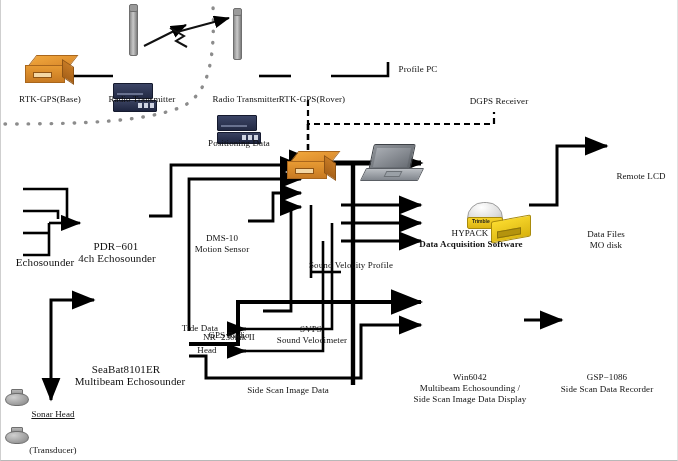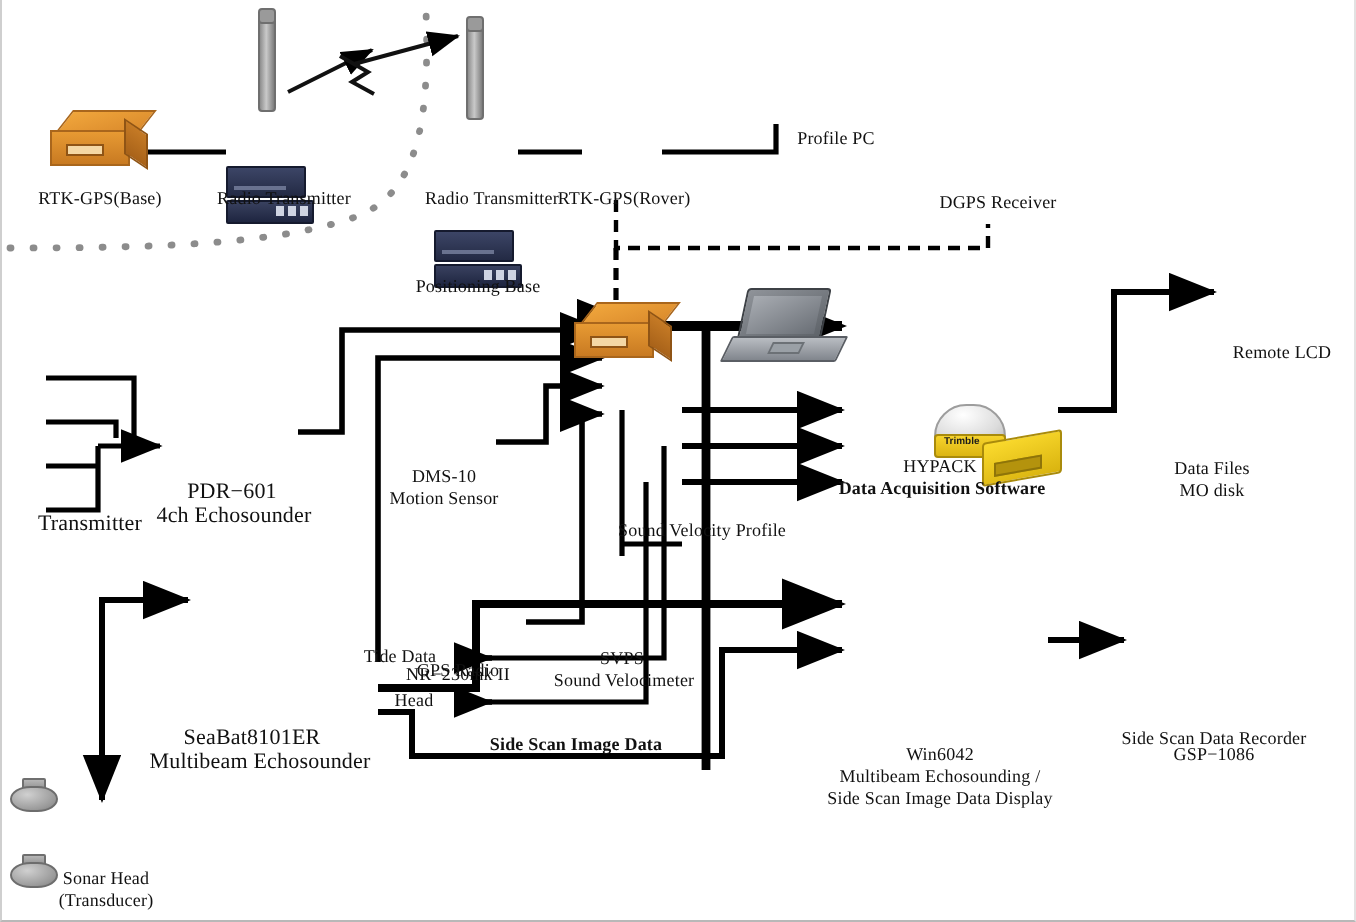--- a/index.html
+++ b/index.html
@@ -303,21 +303,21 @@
 
   <div class="node xducer" style="left:4px;top:181px;">
     <div class="cap"></div>
       <div class="body"></div>
     </div>
   <div class="node xducer" style="left:4px;top:203px;">
     <div class="cap"></div>
       <div class="body"></div>
     </div>
 
-  <div class="lbl lg" style="left:0px;top:256px;width:88px;">Transmitter</div>
+  <div class="lbl lg" style="left:0px;top:256px;width:88px;">Echosounder</div>
 
   <div class="lbl lg" style="left:75px;top:240px;width:80px;">PDR−601</div>
   <div class="lbl lg" style="left:60px;top:252px;width:112px;">4ch Echosounder</div>
 
   <div class="lbl md" style="left:186px;top:233px;width:70px;">DMS-10</div>
   <div class="lbl md" style="left:181px;top:244px;width:80px;">Motion Sensor</div>
 
   <div class="lbl md" style="left:182px;top:332px;width:92px;">NR−230mk II</div>
   <div class="lbl md" style="left:186px;top:330px;width:84px;">GPS Radio</div>
 
@@ -328,29 +328,29 @@
   <div class="lbl md" style="left:408px;top:239px;width:124px;font-weight:bold;">Data Acquisition Software</div>
 
   <div class="lbl md" style="left:608px;top:171px;width:64px;">Remote LCD</div>
 
   <div class="lbl md" style="left:571px;top:229px;width:68px;">Data Files</div>
   <div class="lbl md" style="left:571px;top:240px;width:68px;">MO disk</div>
 
   <div class="lbl lg" style="left:58px;top:363px;width:134px;">SeaBat8101ER</div>
   <div class="lbl lg" style="left:52px;top:375px;width:154px;">Multibeam Echosounder</div>
 
-  <div class="lbl md" style="left:18px;top:434px;width:68px;">Sonar Head</div>
+  <div class="lbl md" style="left:18px;top:409px;width:68px;text-decoration:underline;">Sonar Head</div>
   <div class="lbl md" style="left:18px;top:445px;width:68px;">(Transducer)</div>
 
   <div class="lbl md" style="left:434px;top:372px;width:70px;">Win6042</div>
   <div class="lbl md" style="left:404px;top:383px;width:130px;">Multibeam Echosounding /</div>
   <div class="lbl md" style="left:396px;top:394px;width:146px;">Side Scan Image Data Display</div>
 
   <div class="lbl md" style="left:560px;top:372px;width:92px;">GSP−1086</div>
-  <div class="lbl md" style="left:538px;top:364px;width:136px;">Side Scan Data Recorder</div>
-
-  <div class="lbl md" style="left:190px;top:138px;width:96px;">Positioning Base</div>
+  <div class="lbl md" style="left:538px;top:384px;width:136px;">Side Scan Data Recorder</div>
+
+  <div class="lbl md" style="left:190px;top:138px;width:96px;">Positioning Data</div>
   <div class="lbl md" style="left:288px;top:260px;width:124px;">Sound Velocity Profile</div>
   <div class="lbl md" style="left:170px;top:323px;width:58px;">Tide Data</div>
   <div class="lbl md" style="left:183px;top:345px;width:46px;">Head</div>
-  <div class="lbl md" style="left:222px;top:367px;width:130px;font-weight:bold;">Side Scan Image Data</div>
+  <div class="lbl md" style="left:222px;top:385px;width:130px;">Side Scan Image Data</div>
 
 </div>
 
 </body></html>

